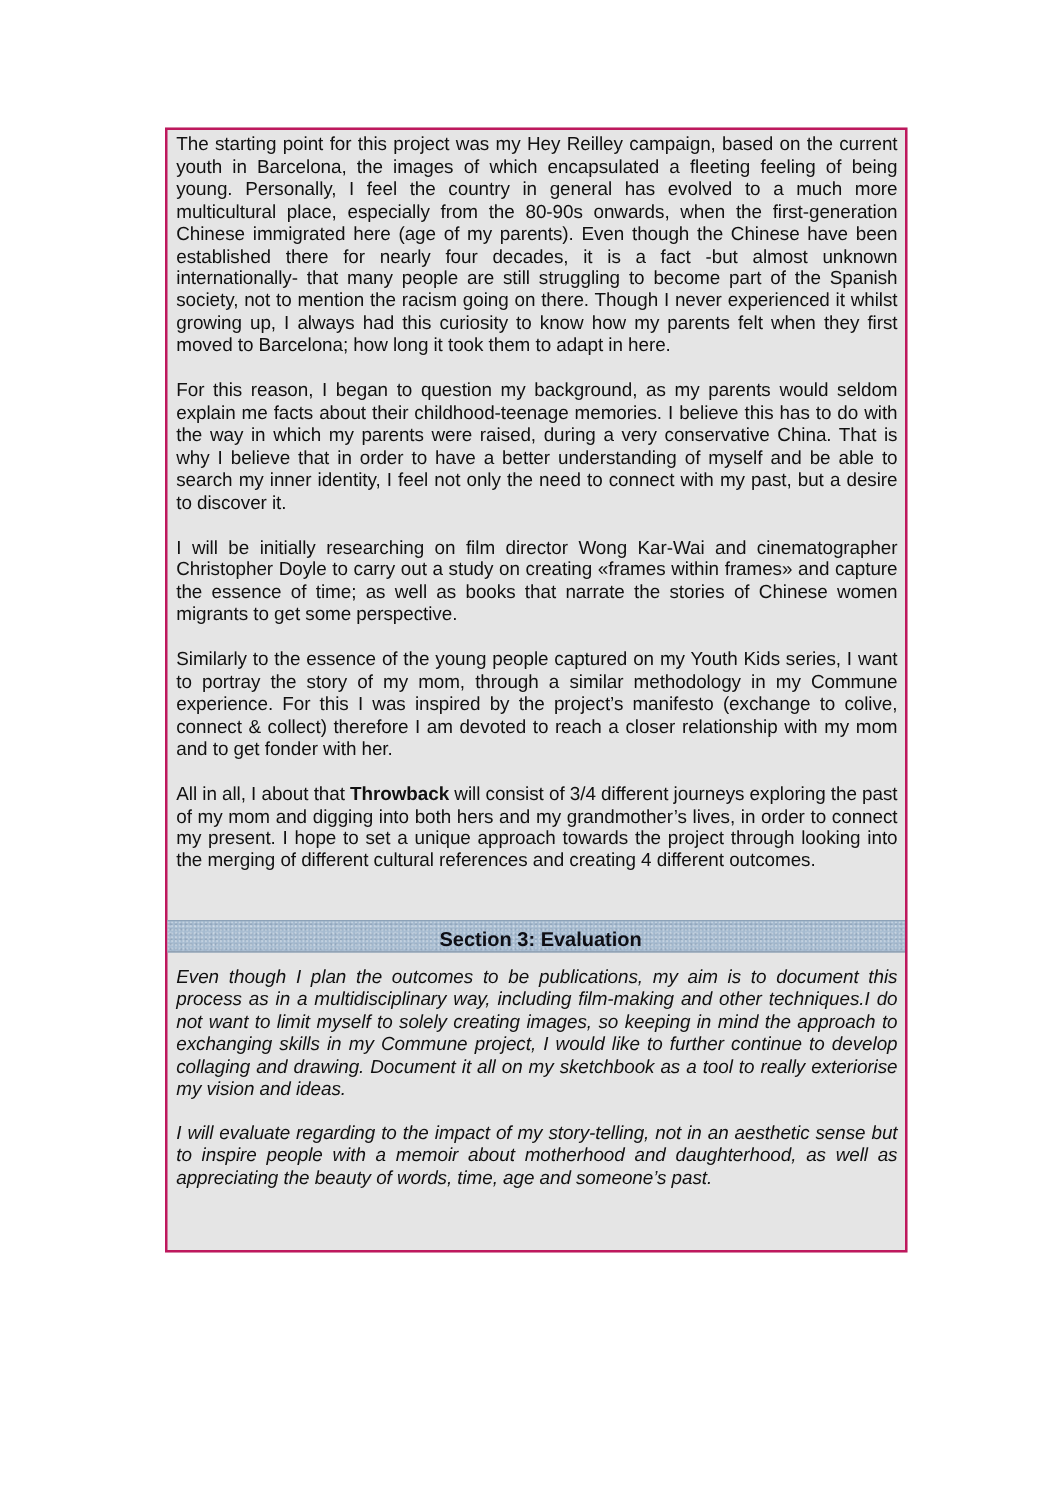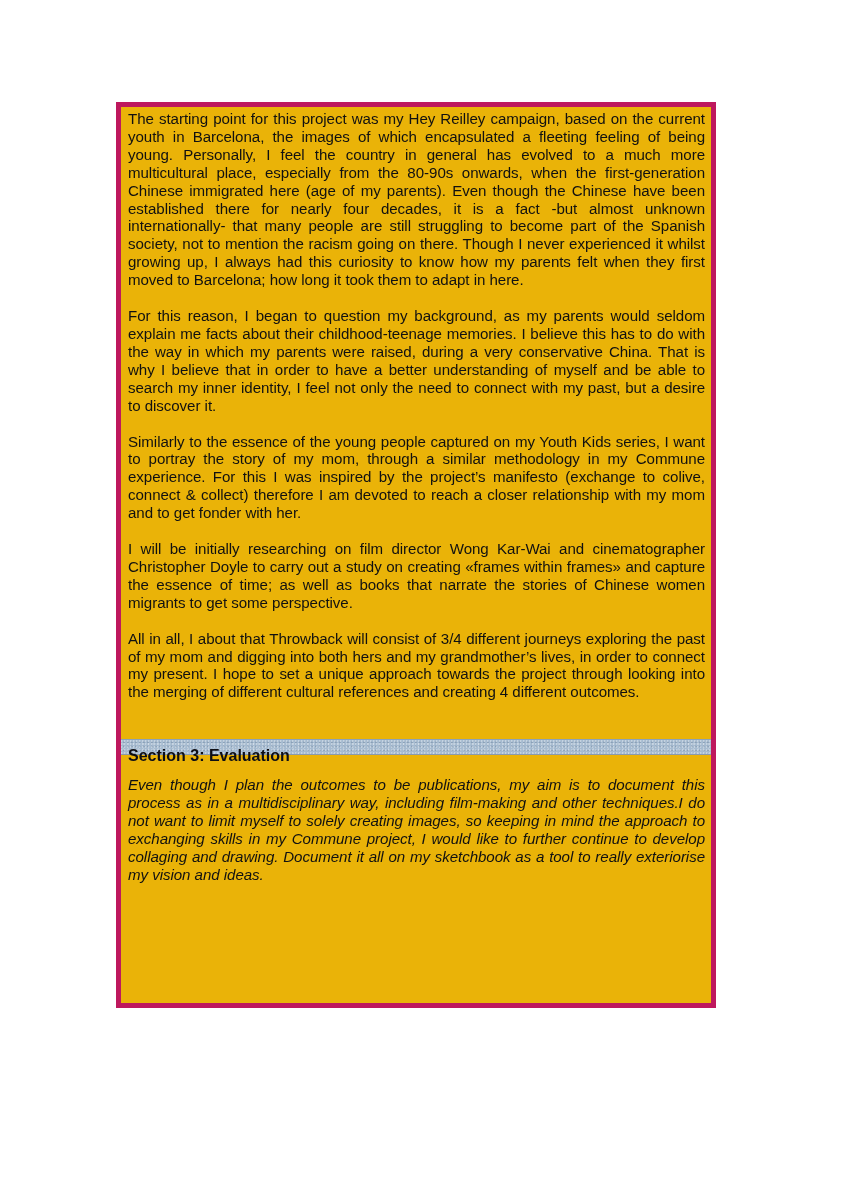--- a/index.html
+++ b/index.html
@@ -10,53 +10,54 @@
     body {
       width: 848px;
       height: 1200px;
       position: relative;
       overflow: hidden;
       font-family: "Liberation Sans", sans-serif;
       color: #111111;
     }
     .box {
       position: absolute;
-      left: 116px;
+      left: 132px;
       top: 102px;
       width: 590px;
       height: 896px;
-      border: 5px solid #be185d;
-      background: #eab308;
+      border: 2px solid #be185d;
+      background: #e5e5e5;
       box-sizing: content-box;
     }
     .section-body {
       position: absolute;
       left: 0;
       right: 0;
       padding: 0 6px 0 7px;
     }
     .section-top {
       top: 3px;
       height: 629px;
     }
     .section-header {
       position: absolute;
       left: 0;
       right: 0;
       top: 632px;
-      height: 16px;
+      height: 26px;
       border-top: 1px solid #8da2b8;
       border-bottom: 1px solid #8a9aac;
       background-color: #a6bbd0;
       background-image:
         radial-gradient(circle at 20% 30%, rgba(255,255,255,0.35) 0.6px, transparent 1.2px),
         radial-gradient(circle at 70% 60%, rgba(90,110,135,0.35) 0.6px, transparent 1.2px),
         radial-gradient(circle at 45% 80%, rgba(255,255,255,0.25) 0.5px, transparent 1px);
       background-size: 3px 3px, 4px 4px, 5px 5px;
       box-sizing: border-box;
+      text-align: center;
     }
     .section-header h2 {
       margin: 0;
       padding: 6px 0 0 7px;
       font-family: "Liberation Sans", sans-serif;
       font-size: 16px;
       font-weight: bold;
       color: #0e0e14;
       line-height: 20px;
     }
@@ -69,37 +70,38 @@
       margin: 0 0 18px 0;
       font-size: 15.1px;
       line-height: 17.9px;
       text-align: justify;
       letter-spacing: -0.05px;
     }
     p:last-child {
       margin-bottom: 0;
     }
     b.emph {
-      font-weight: normal;
+      font-weight: bold;
     }
   </style>
 </head>
 <body>
 
 <div class="box">
 
   <div class="section-body section-top">
     <p>The starting point for this project was my Hey Reilley campaign, based on the current youth in Barcelona, the images of which encapsulated a fleeting feeling of being young. Personally, I feel the country in general has evolved to a much more multicultural place, especially from the 80-90s onwards, when the first-generation Chinese immigrated here (age of my parents). Even though the Chinese have been established there for nearly four decades, it is a fact -but almost unknown internationally- that many people are still struggling to become part of the Spanish society, not to mention the racism going on there. Though I never experienced it whilst growing up, I always had this curiosity to know how my parents felt when they first moved to Barcelona; how long it took them to adapt in here.</p>
     <p>For this reason, I began to question my background, as my parents would seldom explain me facts about their childhood-teenage memories. I believe this has to do with the way in which my parents were raised, during a very conservative China. That is why I believe that in order to have a better understanding of myself and be able to search my inner identity, I feel not only the need to connect with my past, but a desire to discover it.</p>
+    <p>I will be initially researching on film director Wong Kar-Wai and cinematographer Christopher Doyle to carry out a study on creating «frames within frames» and capture the essence of time; as well as books that narrate the stories of Chinese women migrants to get some perspective.</p>
     <p>Similarly to the essence of the young people captured on my Youth Kids series, I want to portray the story of my mom, through a similar methodology in my Commune experience. For this I was inspired by the project’s manifesto (exchange to colive, connect &amp; collect) therefore I am devoted to reach a closer relationship with my mom and to get fonder with her.</p>
-    <p>I will be initially researching on film director Wong Kar-Wai and cinematographer Christopher Doyle to carry out a study on creating «frames within frames» and capture the essence of time; as well as books that narrate the stories of Chinese women migrants to get some perspective.</p>
     <p><span>All in all, I about that </span><b class="emph">Throwback</b><span> will consist of 3/4 different journeys exploring the past of my mom and digging into both hers and my grandmother’s lives, in order to connect my present. I hope to set a unique approach towards the project through looking into the merging of different cultural references and creating 4 different outcomes.</span></p>
   </div>
 
   <div class="section-header">
     <h2>Section 3: Evaluation</h2>
   </div>
 
   <div class="section-body section-eval">
     <p>Even though I plan the outcomes to be publications, my aim is to document this process as in a multidisciplinary way, including film-making and other techniques.I do not want to limit myself to solely creating images, so keeping in mind the approach to exchanging skills in my Commune project, I would like to further continue to develop collaging and drawing. Document it all on my sketchbook as a tool to really exteriorise my vision and ideas.</p>
+    <p>I will evaluate regarding to the impact of my story-telling, not in an aesthetic sense but to inspire people with a memoir about motherhood and daughterhood, as well as appreciating the beauty of words, time, age and someone’s past.</p>
   </div>
 
 </div>
 
 </body></html>

